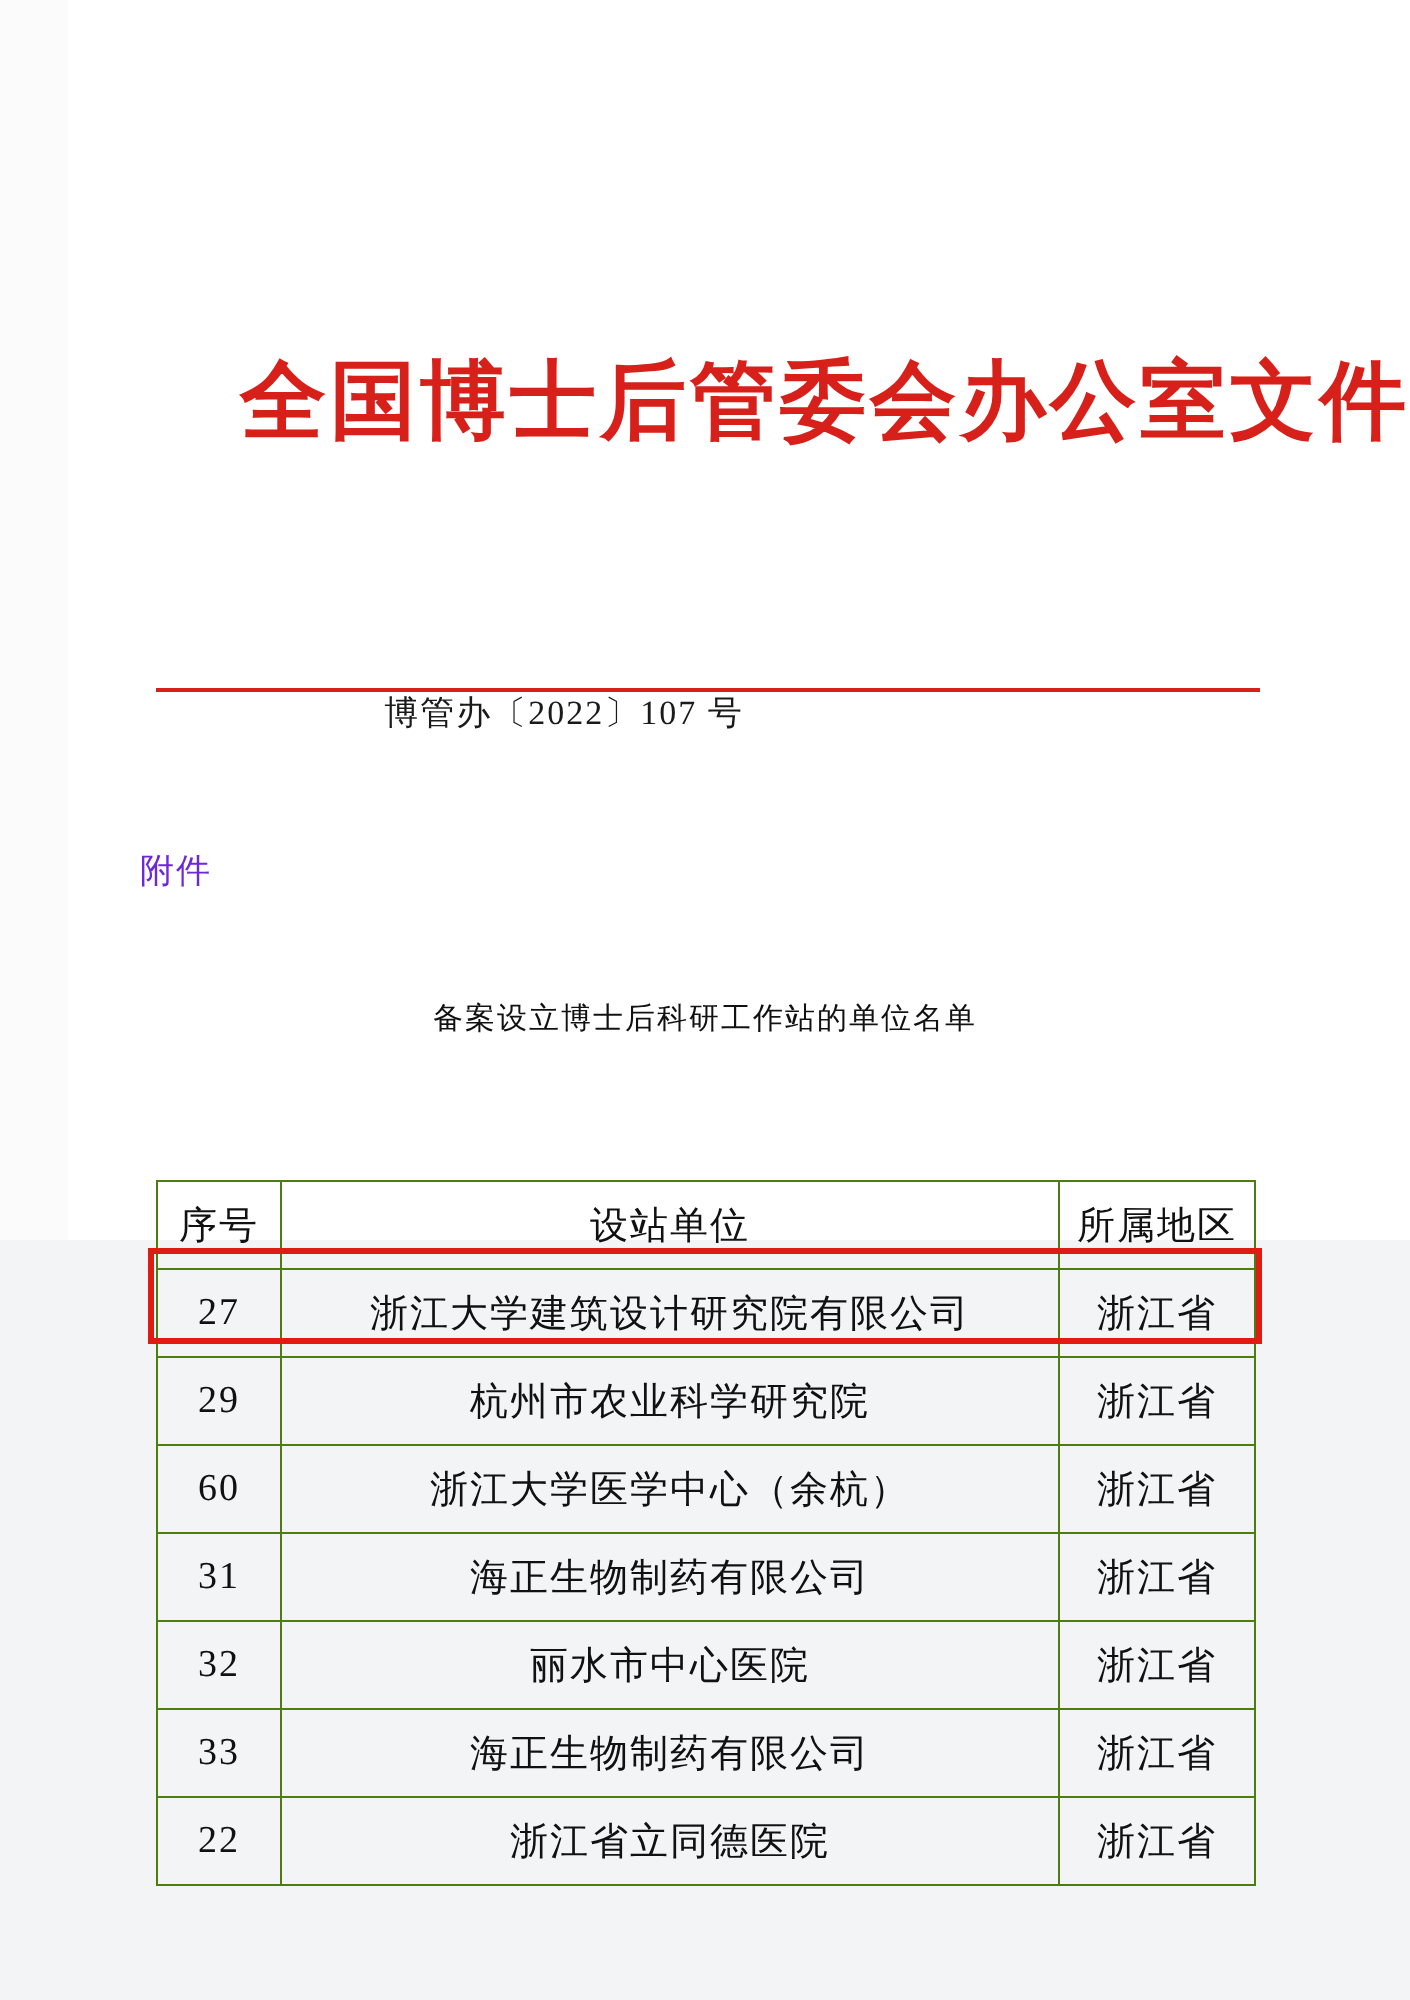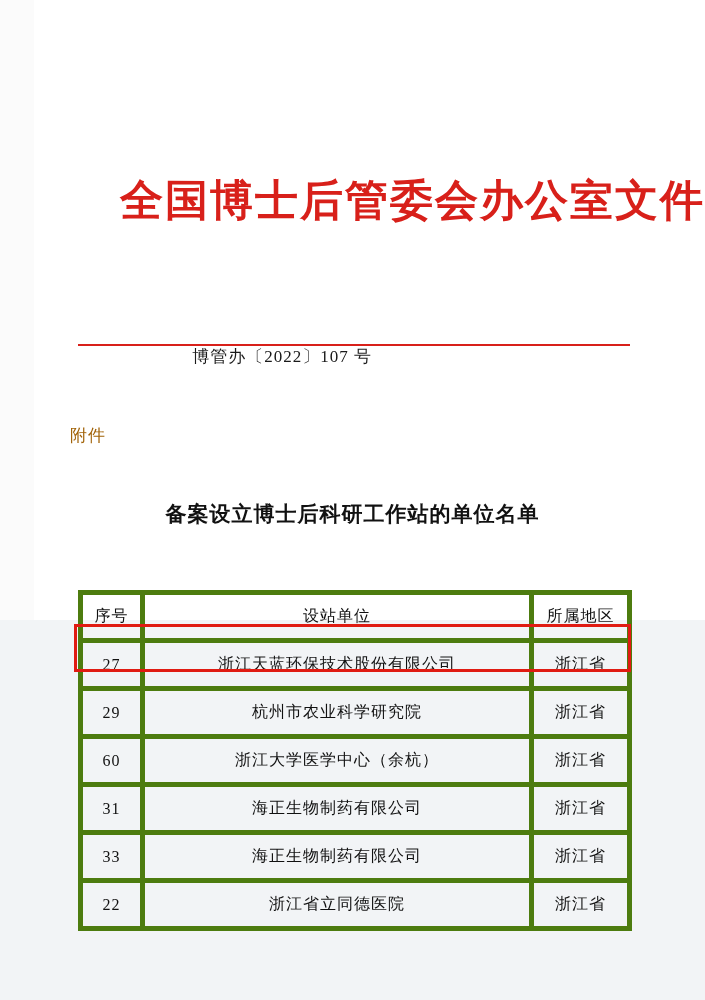--- a/index.html
+++ b/index.html
@@ -76,55 +76,55 @@
     width: 552px;
     height: 2px;
     background: #d8201a;
   }
 
   .attachment-label {
     position: absolute;
     left: 70px;
     top: 424px;
     font-size: 17px;
-    color: #a16207;
+    color: #6d28d9;
     letter-spacing: 1px;
   }
 
   .list-title {
     position: absolute;
     left: 0;
     top: 500px;
     width: 705px;
     text-align: center;
-    font-size: 21px;
-    font-weight: bold;
+    font-size: 15px;
+    font-weight: normal;
     color: #111111;
     letter-spacing: 1px;
   }
 
   
   .table-wrap {
     position: absolute;
     left: 78px;
     top: 590px;
     width: 549px;
   }
 
   table.name-table {
     border-collapse: collapse;
     width: 549px;
     table-layout: fixed;
   }
   table.name-table td, table.name-table th {
-    border: 5px solid #4d7c0f;
+    border: 1px solid #4d7c0f;
     height: 41px;
     text-align: center;
     vertical-align: middle;
-    font-size: 16px;
+    font-size: 19px;
     color: #111111;
     font-family: "Liberation Serif", "DejaVu Serif", serif;
     font-weight: normal;
     letter-spacing: 1px;
     background: transparent;
   }
   table.name-table col.c-no { width: 62px; }
   table.name-table col.c-unit { width: 389px; }
   table.name-table col.c-region { width: 98px; }
 
@@ -175,36 +175,41 @@
         <col class="c-region">
       </colgroup>
       <tbody id="table-body">
         <tr class="hdr">
           <td>序号</td>
           <td>设站单位</td>
           <td>所属地区</td>
         </tr>
       <tr class="highlight">
             <td>27</td>
-            <td>浙江天蓝环保技术股份有限公司</td>
+            <td>浙江大学建筑设计研究院有限公司</td>
             <td>浙江省</td>
           </tr>
           <tr>
             <td>29</td>
             <td>杭州市农业科学研究院</td>
             <td>浙江省</td>
           </tr>
           <tr>
             <td>60</td>
             <td>浙江大学医学中心（余杭）</td>
             <td>浙江省</td>
           </tr>
           <tr>
             <td>31</td>
             <td>海正生物制药有限公司</td>
+            <td>浙江省</td>
+          </tr>
+          <tr>
+            <td>32</td>
+            <td>丽水市中心医院</td>
             <td>浙江省</td>
           </tr>
           <tr>
             <td>33</td>
             <td>海正生物制药有限公司</td>
             <td>浙江省</td>
           </tr>
           <tr>
             <td>22</td>
             <td>浙江省立同德医院</td>

